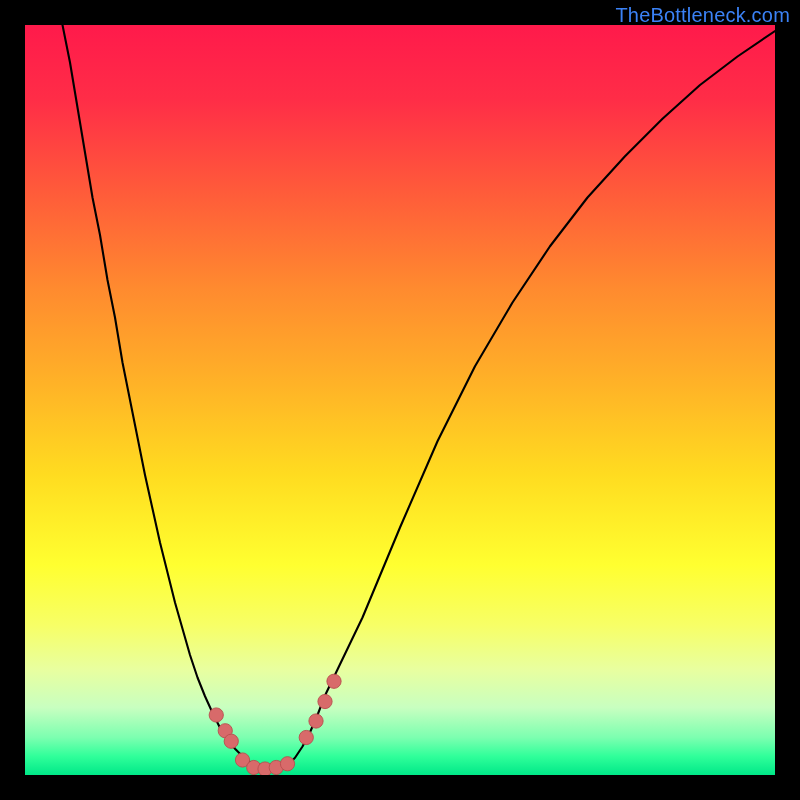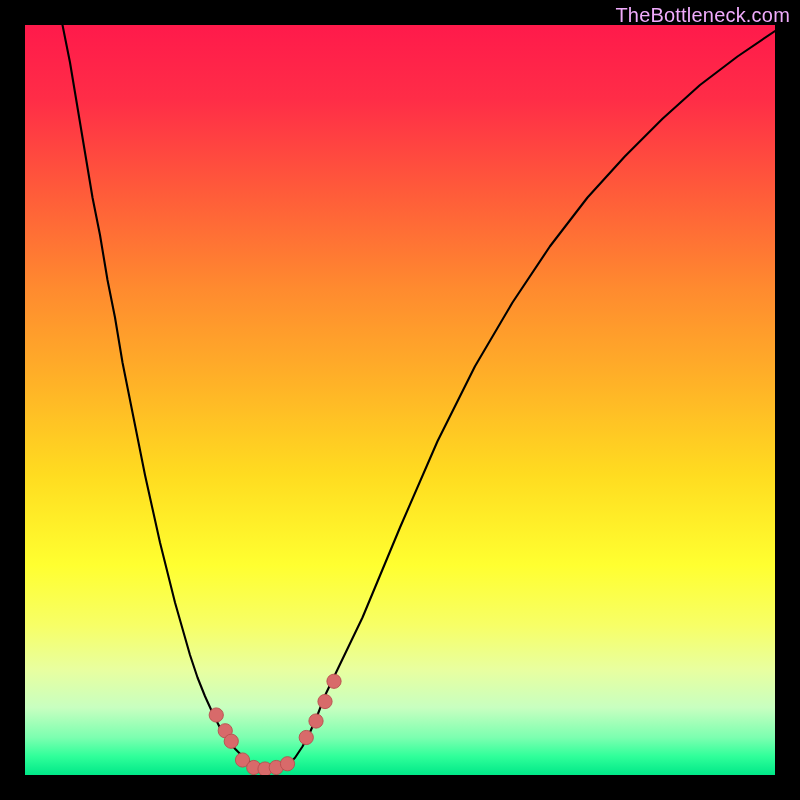--- a/index.html
+++ b/index.html
@@ -38,21 +38,21 @@
     position: absolute;
     left: 0;
     top: 0;
     width: 100%;
     height: 100%;
   }
   .watermark {
     position: absolute;
     top: 4px;
     right: 10px;
-    color: #f0abfc;
+    color: #3b82f6;
     font-size: 20px;
     font-weight: 500;
     letter-spacing: 0.2px;
   }
 </style>
 </head>
 <body>
 
 <div class="frame">
   <div class="plot-area">

